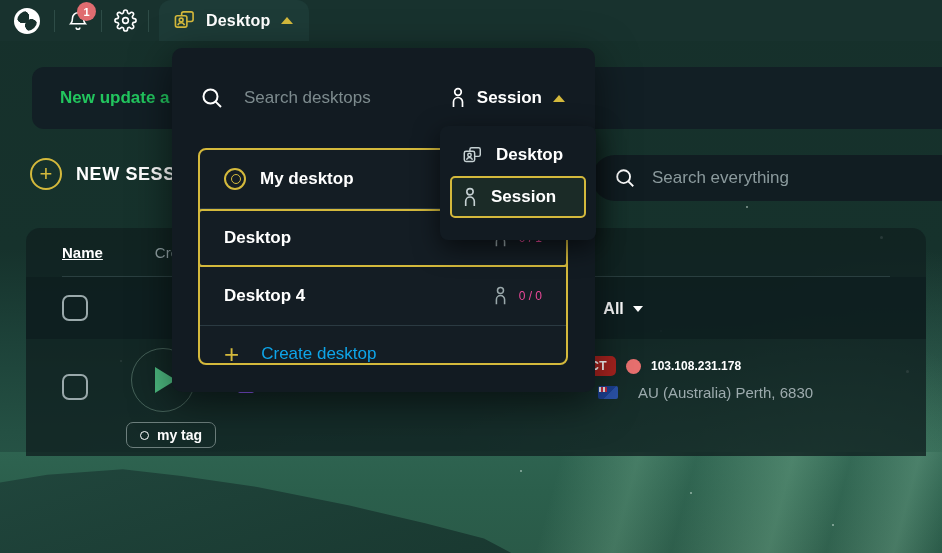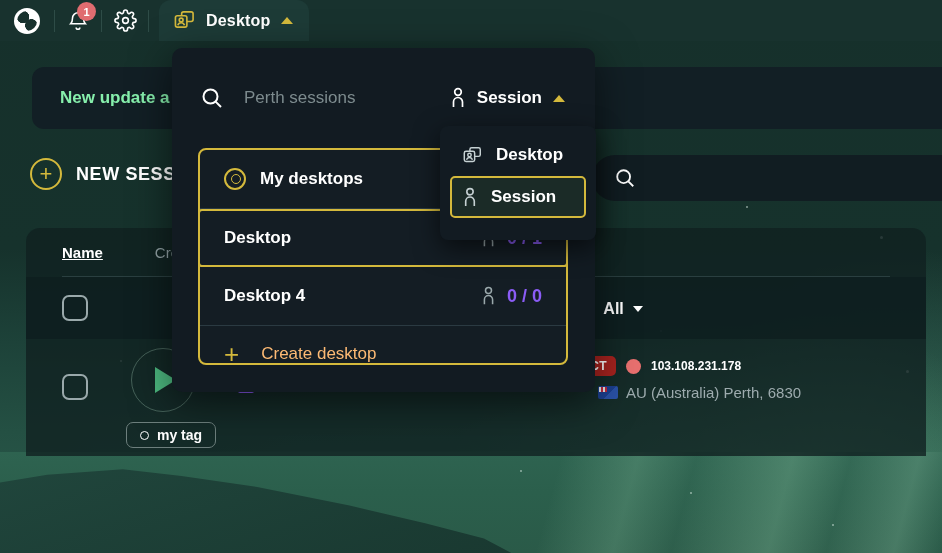--- a/index.html
+++ b/index.html
@@ -72,21 +72,21 @@
   #tab-desktop .tab-label { color:#fff; font-size:16px; font-weight:bold; letter-spacing:.2px; }
   .tri-up { width:0;height:0;border-left:6px solid transparent;border-right:6px solid transparent;border-bottom:7px solid #d4b93c; }
   .tri-down { width:0;height:0;border-left:5px solid transparent;border-right:5px solid transparent;border-top:6px solid #ffffff; }
 
   
   #banner {
     position:absolute; left:32px; top:67px; width:1000px; height:62px;
     background:#121f25; border-radius:12px;
     display:flex; align-items:center; padding:0 28px; gap:18px;
   }
-  #banner .banner-text { color:#86efac; font-size:17px; font-weight:bold; white-space:nowrap; }
+  #banner .banner-text { color:#22c55e; font-size:17px; font-weight:bold; white-space:nowrap; }
   #banner .banner-text2 { color:#ffffff; font-size:17px; font-weight:bold; white-space:nowrap; }
   .check-circle {
     width:26px;height:26px;border-radius:50%;border:2px solid #3aa86a;
     display:flex;align-items:center;justify-content:center; color:#3aa86a; font-size:14px;
   }
   #banner .update-btn { color:#fff; font-size:17px; font-weight:bold; letter-spacing:.4px; cursor:pointer; }
 
   
   #new-session {
     position:absolute; left:30px; top:158px; display:flex; align-items:center; gap:14px; cursor:pointer;
@@ -138,21 +138,21 @@
   #proxy-cell .pc-val { color:#fff; font-size:16px; font-weight:bold;text-align:right; }
 
   #ip-block { position:absolute; left:560px; top:356px; }
   #ip-line { display:flex; align-items:center; gap:10px; }
   #direct-badge {
     background:#a8231f; color:#fff; font-size:12px; font-weight:bold; letter-spacing:.4px;
     padding:3px 9px; border-radius:5px;
   }
   #ip-dot { width:15px;height:15px;border-radius:50%;background:#e8706f; }
   #ip-text { color:#fff; font-size:12px; font-weight:bold; }
-  #geo-line { display:flex; align-items:center; gap:8px; margin-top:8px; margin-left:38px; }
+  #geo-line { display:flex; align-items:center; gap:20px; margin-top:8px; margin-left:38px; }
   #flag {
     width:20px;height:13px;border-radius:2px;
     background: linear-gradient(135deg,#1b3f8f 0 55%, #2a52a8 55% 100%);
     position:relative;
   }
   #flag::after{ content:""; position:absolute; left:1px; top:1px; width:8px;height:5px;
     background: repeating-linear-gradient(90deg,#e6e6e6 0 2px,#c0283d 2px 4px); }
   #geo-text { color:#9dabae; font-size:15px; }
   #purple-bar { position:absolute; left:238px; top:388px; width:16px; height:5px; background:#8b5cf6; border-radius:2px; }
 
@@ -172,28 +172,28 @@
     border:2px solid #d4b93c; border-radius:8px; background:#141d24;
     overflow:hidden;
   }
   .dk-row { height:58px; display:flex; align-items:center; padding:0 24px; position:relative; }
   .dk-row .dk-label { color:#fff; font-size:17px; font-weight:bold; flex:1; }
   .dk-sep { height:1px; background:#2b3a42; margin:0 0px; }
   #row-mydesktops .dk-label { margin-left:14px; }
   .avatar-icon { width:22px;height:22px;border-radius:50%;border:2px solid #d4b93c; position:relative; }
   .avatar-icon::after{ content:""; position:absolute; left:5px; top:4px; width:8px;height:8px;border-radius:50%;border:1.6px solid #d4b93c; }
   .count { display:flex; align-items:center; gap:11px; }
-  .count .cnt-val { color:#8b5cf6; font-size:18px; font-weight:bold; }
+  .count .cnt-val { color:#ec4899; font-size:12px; font-weight:normal; }
   #row-desktop-1 {
     border:2px solid #d4b93c; border-radius:4px; margin:0 -2px;
     width:370px; height:58px; box-sizing:border-box;
   }
   #create-row { height:56px; display:flex; align-items:center; padding:0 24px; gap:22px; cursor:pointer; }
   #create-row .plus { color:#d4b93c; font-size:26px; line-height:0; }
-  #create-row .cr-label { color:#fdba74; font-size:17px; }
+  #create-row .cr-label { color:#0ea5e9; font-size:17px; }
 
   
   #mode-menu {
     position:absolute; left:440px; top:126px; width:156px; height:114px;
     background:#121b22; border-radius:8px;
     box-shadow: 0 8px 26px rgba(0,0,0,0.6);
     padding:8px 10px;
   }
   .mm-item {
     height:42px; display:flex; align-items:center; gap:13px; padding:0 10px;
@@ -264,20 +264,21 @@
 <div id="new-session">
   <span class="plus-circle">+</span>
   <span class="ns-label">NEW SESSIO</span>
 </div>
 
 <div id="search-everything">
   <svg width="22" height="22" viewBox="0 0 24 24" fill="none" stroke="#ffffff" stroke-width="2">
     <circle cx="10.5" cy="10.5" r="7"></circle>
       <path d="M15.6 15.6 21 21"></path>
   </svg>
+  <span class="se-ph">Search everything</span>
 </div>
 
 <div id="table-card">
   <div id="table-head">
     <span class="th-name">Name</span>
     <span class="th-created">Crea</span>
   </div>
   <div id="head-rule"></div>
 
   <div id="row1" class="trow">
@@ -316,36 +317,36 @@
 </div>
 <div id="purple-bar"></div>
 
 <div id="session-panel">
 
   <div id="panel-search">
     <svg width="24" height="24" viewBox="0 0 24 24" fill="none" stroke="#ffffff" stroke-width="2">
       <circle cx="10.5" cy="10.5" r="7"></circle>
         <path d="M15.6 15.6 21 21"></path>
     </svg>
-    <span class="ps-ph">Perth sessions</span>
+    <span class="ps-ph">Search desktops</span>
 
     <div id="mode-select">
       <svg width="16" height="22" viewBox="0 0 16 22" fill="none" stroke="#ffffff" stroke-width="1.7">
         <circle cx="8" cy="5" r="3.3"></circle>
         <path d="M3.5 20v-5a4.5 4.5 0 0 1 9 0v5"></path>
       </svg>
       <span class="ms-label">Session</span>
       <span class="tri-up"></span>
     </div>
   </div>
 
   <div id="desktops-box">
     <div class="dk-row" id="row-mydesktops">
       <span class="avatar-icon"></span>
-      <span class="dk-label">My desktops</span>
+      <span class="dk-label">My desktop</span>
     </div>
     <div class="dk-sep"></div>
 
     <div class="dk-row" id="row-desktop-1">
       <span class="dk-label">Desktop</span>
       <span class="count">
         <svg width="15" height="20" viewBox="0 0 16 22" fill="none" stroke="#9aa8ab" stroke-width="1.7">
           <circle cx="8" cy="5" r="3.3"></circle>
             <path d="M3.5 20v-5a4.5 4.5 0 0 1 9 0v5"></path>
         </svg>

